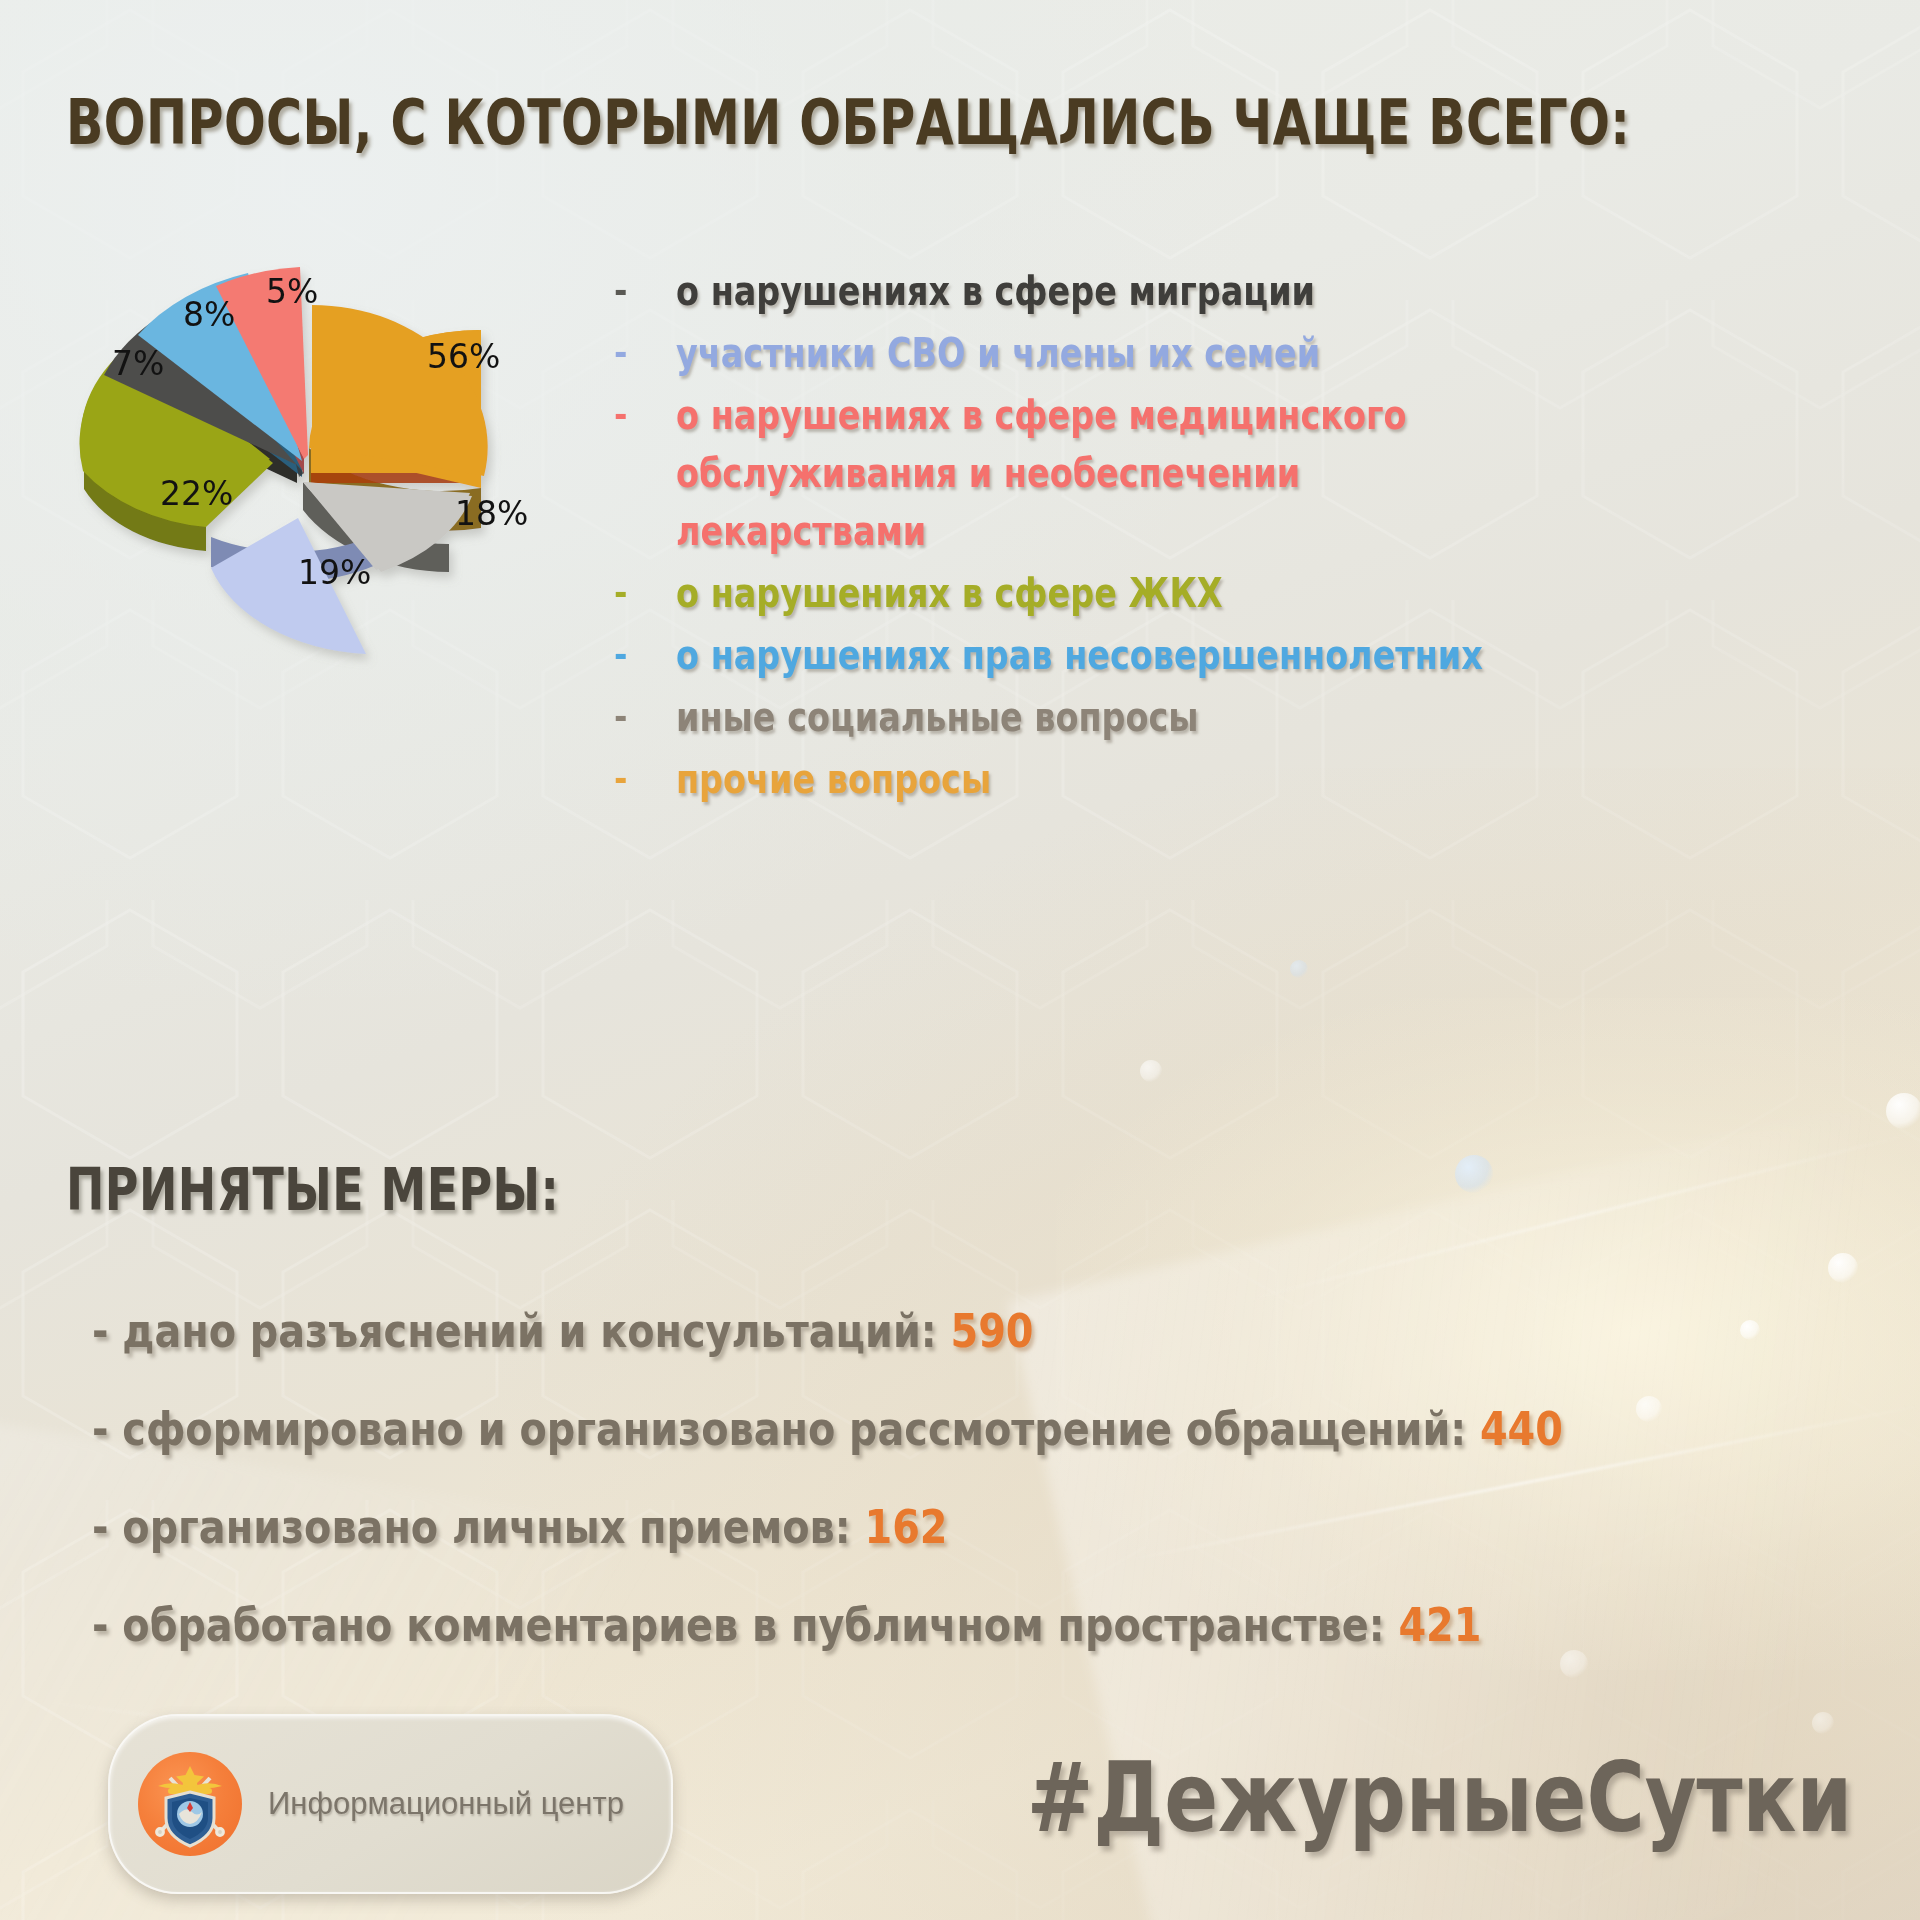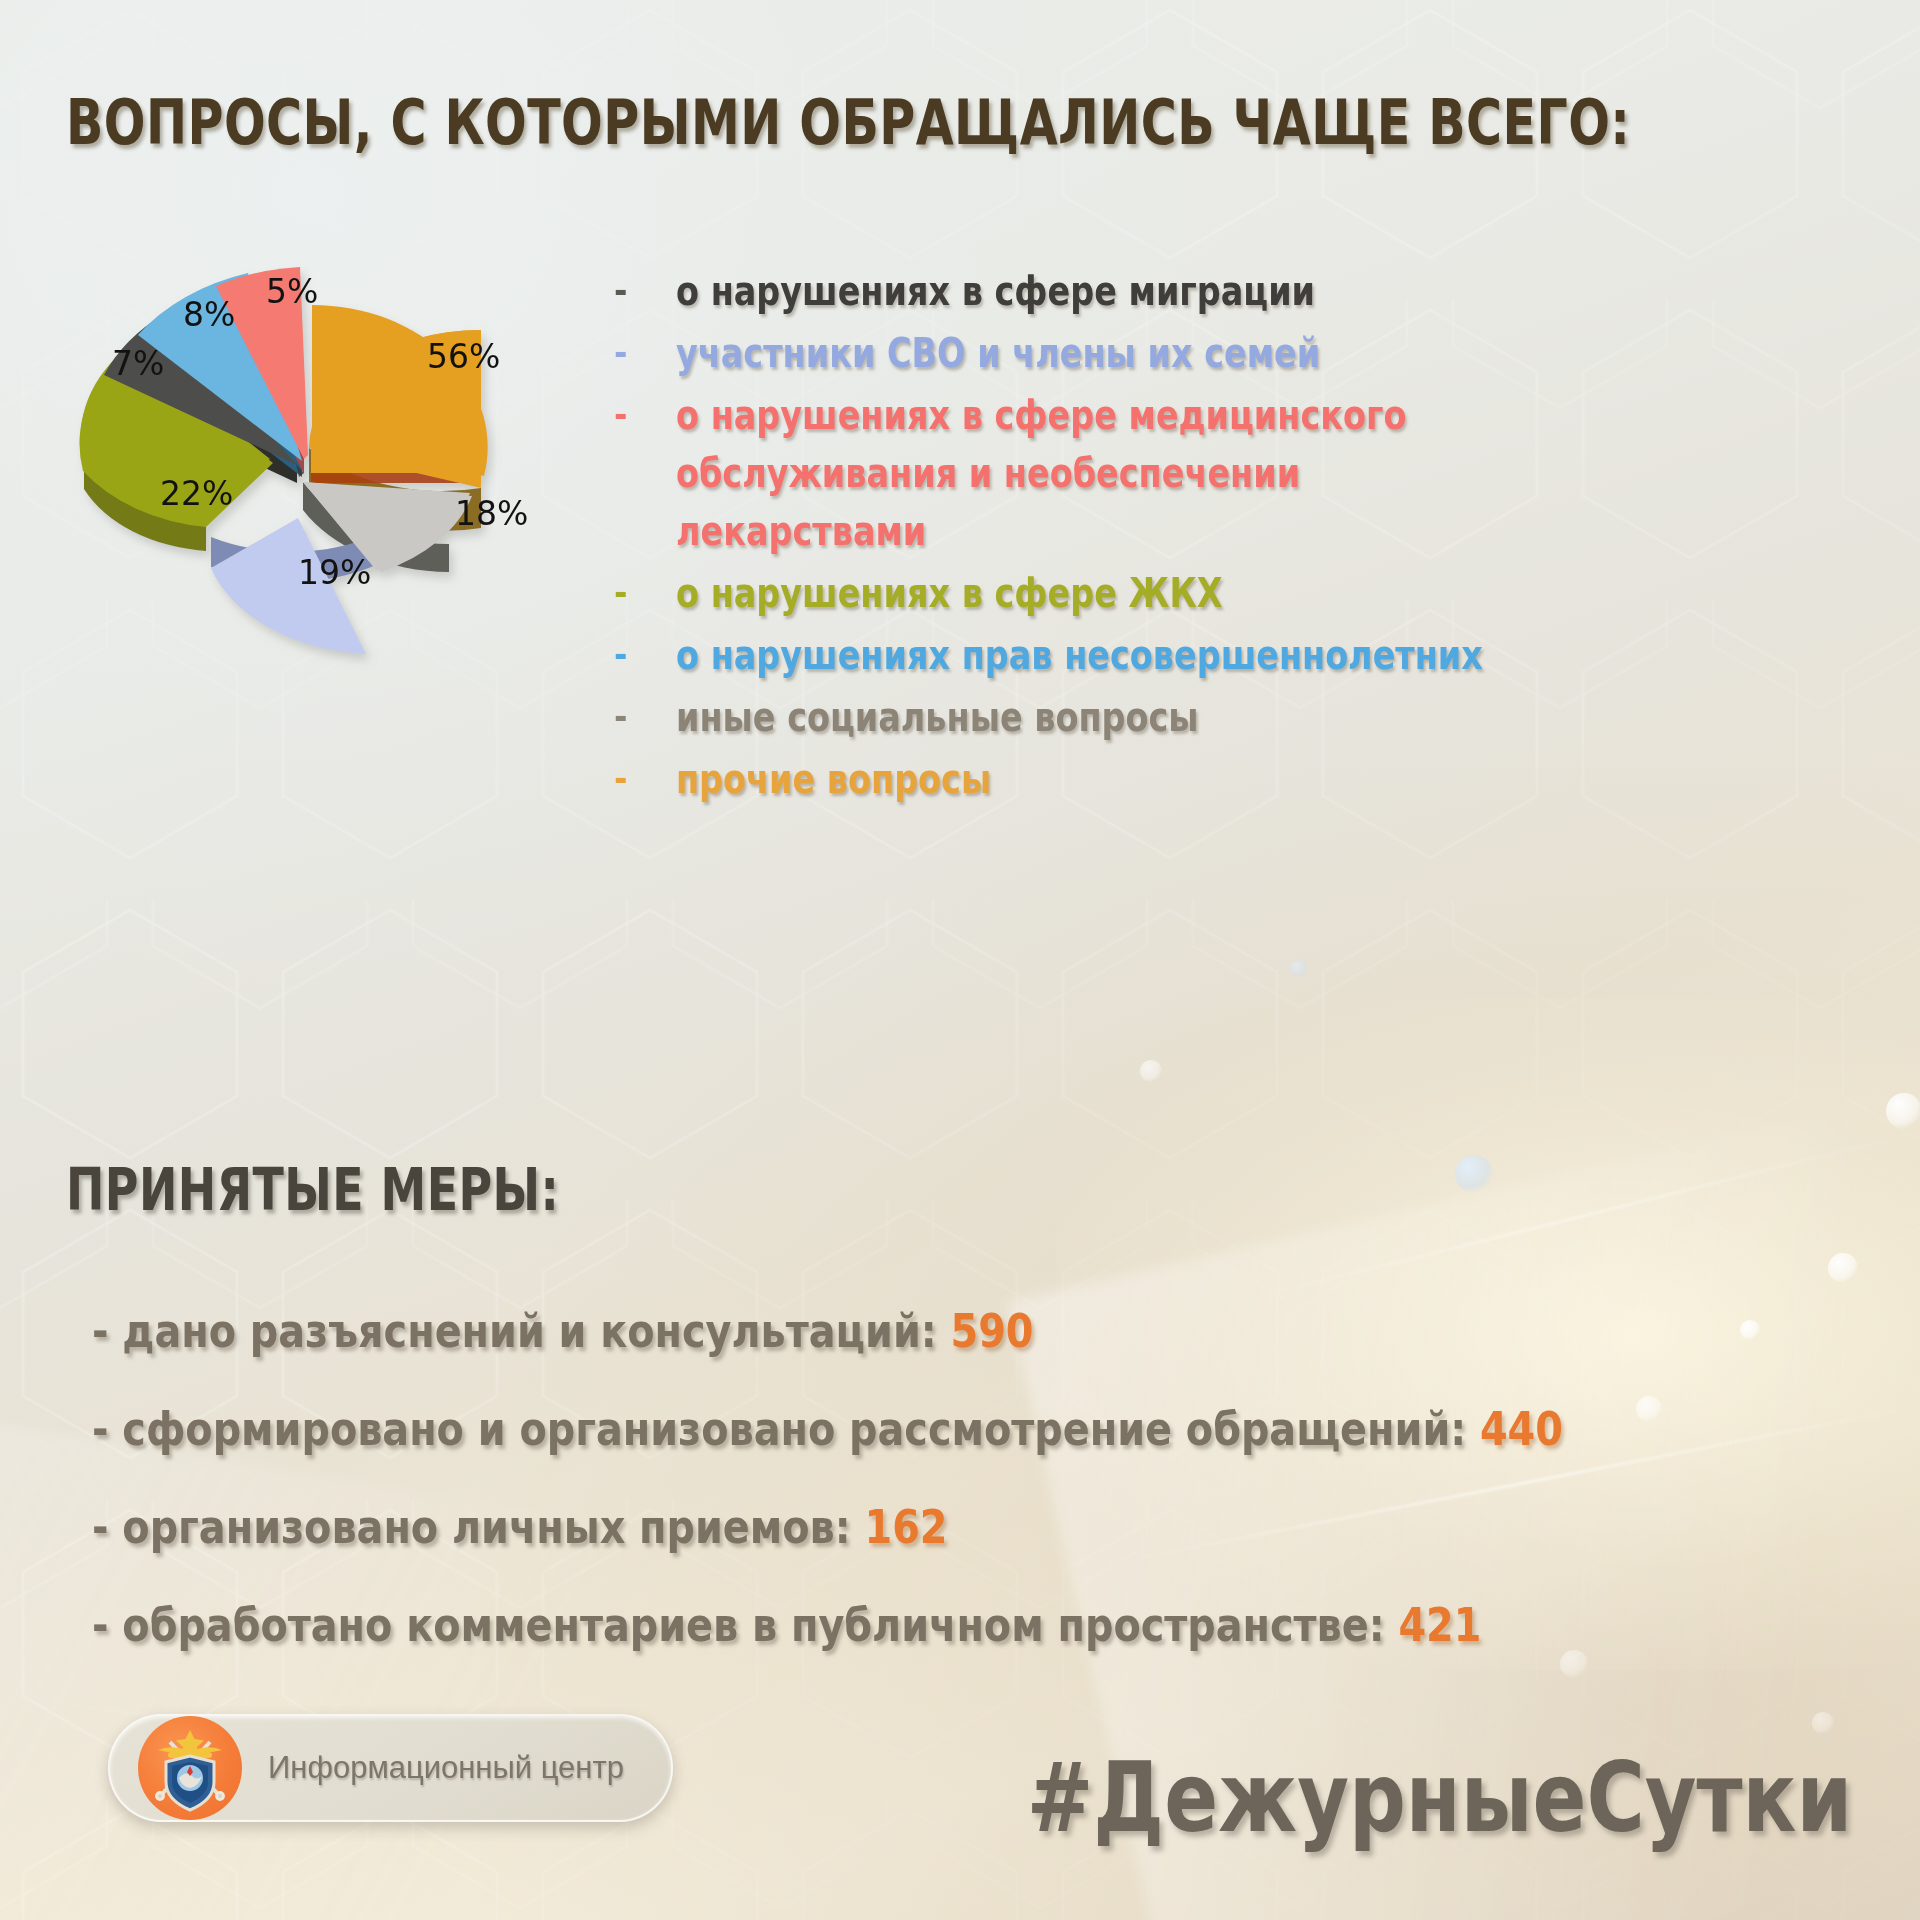--- a/index.html
+++ b/index.html
@@ -98,21 +98,21 @@
     font-weight:bold;font-size:47px;line-height:98px;
     color:#7b7264;
     text-shadow:3px 4px 4px rgba(110,100,85,.40);
     transform:scaleX(.94);transform-origin:left center;
     white-space:nowrap;
   }
   .m-val{color:#e8792e;text-shadow:3px 4px 4px rgba(150,95,45,.35);}
 
   
   #badge{
-    position:absolute;left:108px;top:1714px;width:565px;height:108px;
+    position:absolute;left:108px;top:1714px;width:565px;height:180px;
     border-radius:70px;
     background:linear-gradient(150deg,#e6e2d6 0%,#e1ddd0 55%,#dad5c6 100%);
     border:2px solid rgba(255,255,255,.75);
     box-shadow:0 6px 14px rgba(110,100,85,.30), inset 0 2px 4px rgba(255,255,255,.7);
     display:flex;align-items:center;padding-left:28px;box-sizing:border-box;
   }
   #badge-emblem{
     width:104px;height:104px;flex:0 0 104px;border-radius:50%;
     background:radial-gradient(circle at 40% 35%, #fb9553 0%, #f57f3b 48%, #ef6f2c 100%);
     position:relative;

